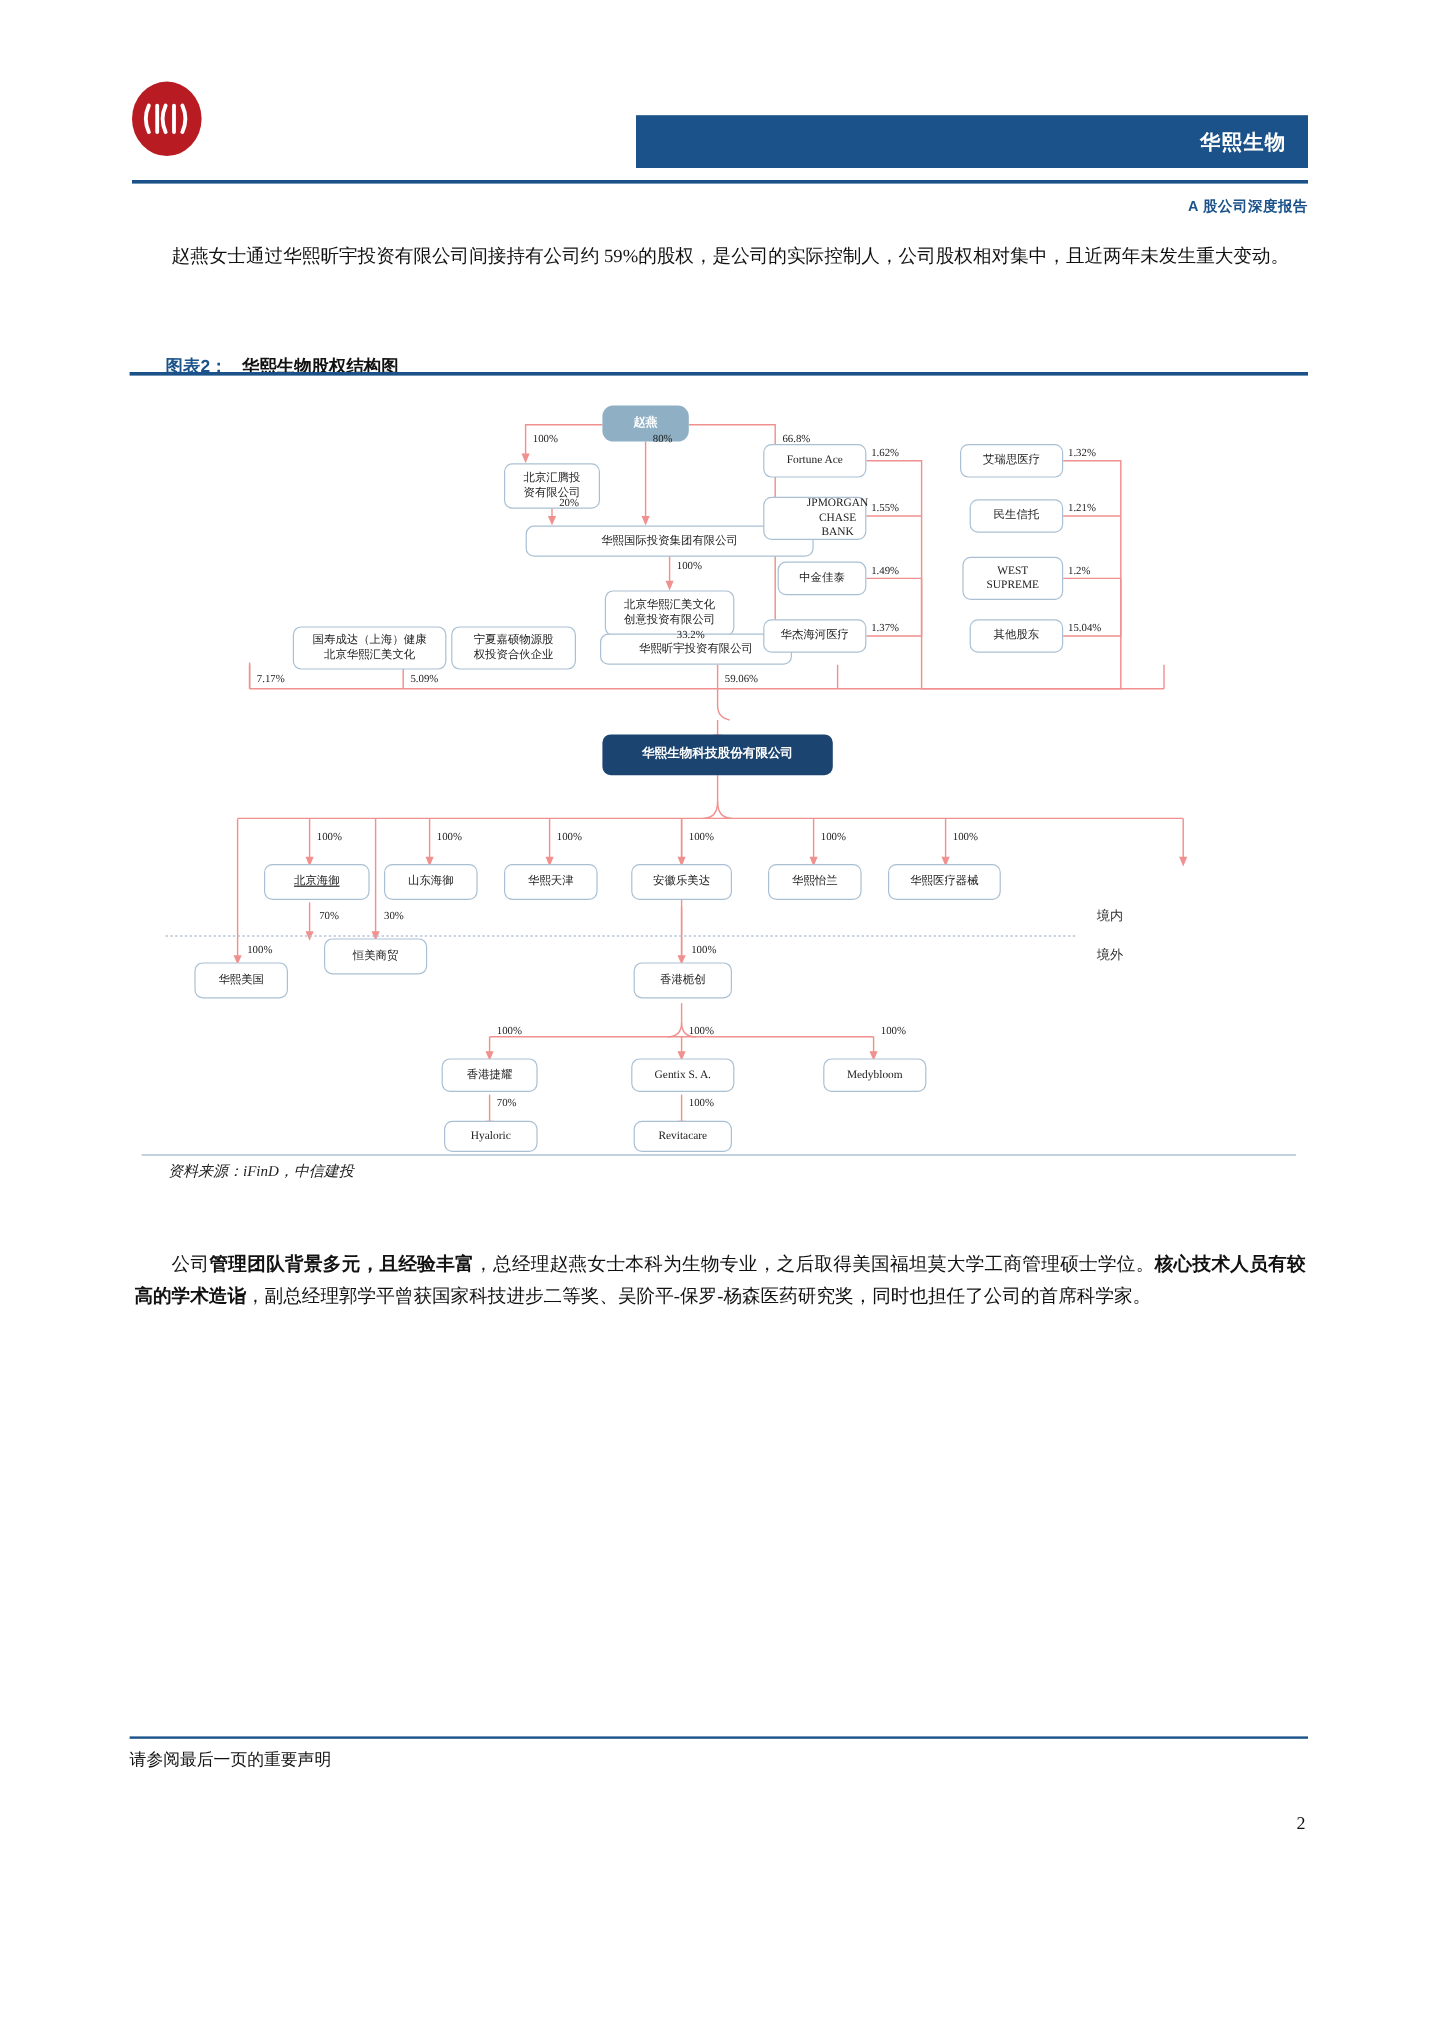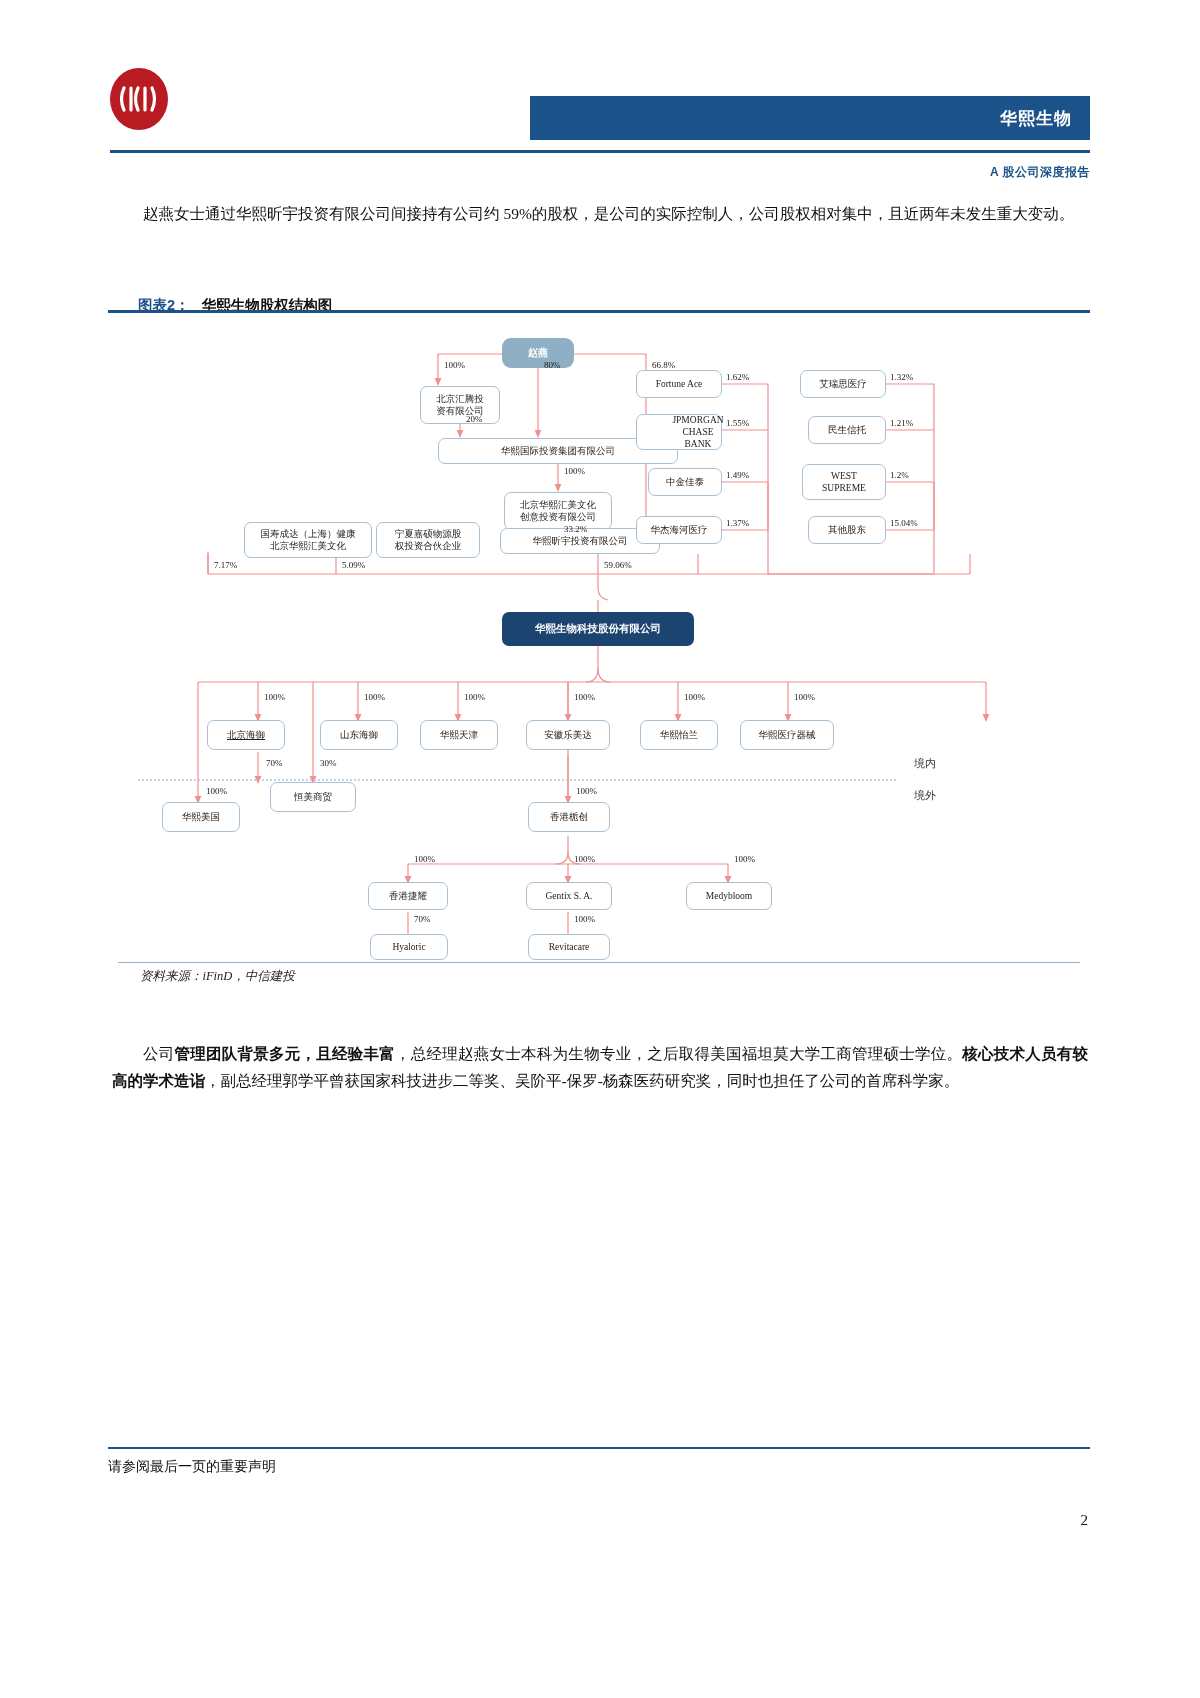--- a/index.html
+++ b/index.html
@@ -346,21 +346,21 @@
     </div>
 
     <div class="node cn" style="left:700px; top:200px; width:78px; height:28px;">
       <span>其他股东</span>
     </div>
 
     <div class="node core" style="left:394px; top:296px; width:192px; height:34px;">
       <span>华熙生物科技股份有限公司</span>
     </div>
 
-    <div class="node cn" style="left:99px; top:404px; width:78px; height:30px;text-decoration:underline;">
+    <div class="node cn" style="left:112px; top:404px; width:88px; height:30px;text-decoration:underline;">
       <span>北京海御</span>
     </div>
     <div class="node cn" style="left:212px; top:404px; width:78px; height:30px;">
       <span>山东海御</span>
     </div>
     <div class="node cn" style="left:312px; top:404px; width:78px; height:30px;">
       <span>华熙天津</span>
     </div>
     <div class="node cn" style="left:418px; top:404px; width:84px; height:30px;">
       <span>安徽乐美达</span>

